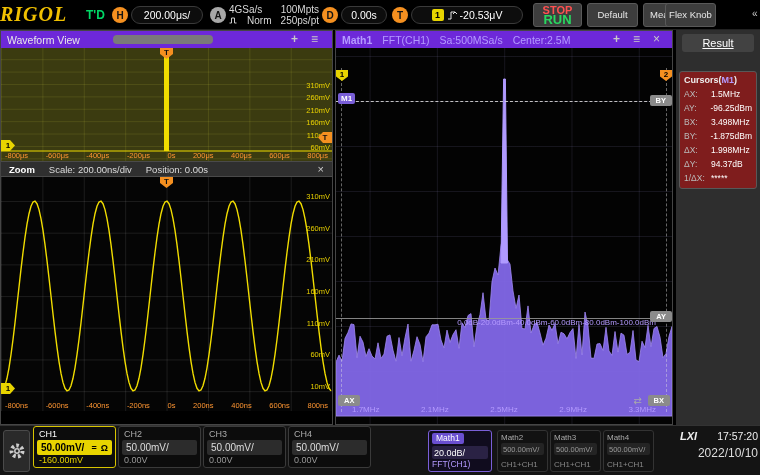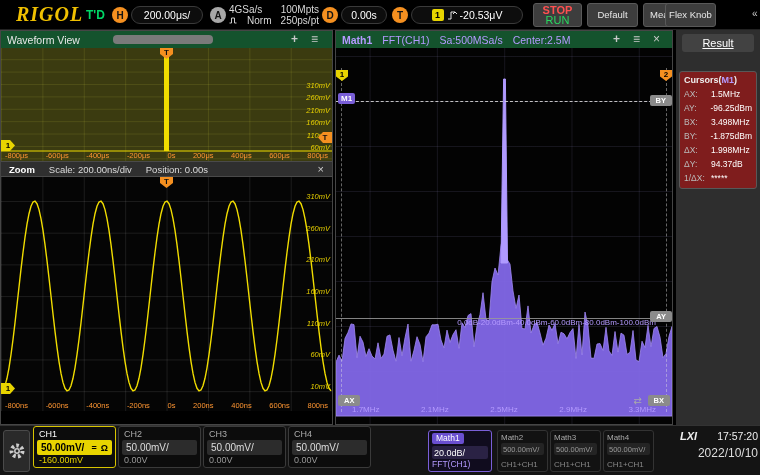--- a/index.html
+++ b/index.html
@@ -3,58 +3,58 @@
 <meta charset="utf-8">
 <style>
   html,body{margin:0;padding:0;background:#000;}
   *{box-sizing:border-box;}
   .screen{position:relative;width:760px;height:475px;background:#000;overflow:hidden;
           font-family:"Liberation Sans", sans-serif;-webkit-font-smoothing:antialiased;}
   .abs{position:absolute;}
 
   
   .topbar{position:absolute;left:0;top:0;width:760px;height:30px;background:#000;border-bottom:1px solid #222;}
-  .logo{position:absolute;left:16px;top:3px;font-family:"Liberation Serif",serif;font-style:italic;font-weight:bold;
+  .logo{position:absolute;left:0;top:3px;font-family:"Liberation Serif",serif;font-style:italic;font-weight:bold;
         font-size:20px;color:#f0c000;letter-spacing:1px;}
   .trig-td{position:absolute;left:86px;top:8px;font-size:12px;font-weight:bold;color:#00d866;}
   .circle{position:absolute;top:7px;width:16px;height:16px;border-radius:50%;display:flex;align-items:center;
           justify-content:center;font-size:10px;font-weight:bold;color:#141414;}
   .c-orange{background:#f59020;}
   .c-gray{background:#a8a8a8;}
   .pill{position:absolute;top:6px;height:18px;background:#0d0d0d;border:1px solid #3a3a3a;border-radius:9px;
         display:flex;align-items:center;justify-content:center;color:#fff;font-size:10.5px;gap:3px;padding:0 6px;white-space:nowrap;}
   .acq{position:absolute;left:229px;top:4px;width:90px;height:22px;color:#d8d8d8;font-size:10px;line-height:11px;}
   .acqrow{display:flex;justify-content:space-between;align-items:center;gap:4px;}
   .srcbadge{display:inline-flex;width:12px;height:12px;background:#e8d400;color:#000;border-radius:2px;
             align-items:center;justify-content:center;font-size:9px;font-weight:bold;}
   .topbtn{position:absolute;top:3px;height:24px;background:#3d3d3d;border:1px solid #595959;border-radius:3px;
           display:flex;flex-direction:column;align-items:center;justify-content:center;color:#e8e8e8;
           font-size:9.5px;line-height:10px;cursor:pointer;}
   .stoptxt{color:#ff5050;font-size:11px;font-weight:bold;}
-  .runtxt{color:#28d860;font-size:11px;font-weight:normal;}
+  .runtxt{color:#28d860;font-size:13px;font-weight:bold;}
   .collapse{position:absolute;left:752px;top:8px;color:#ccc;font-size:10px;}
 
   
   .win{position:absolute;top:30px;background:#000;border:1px solid #454545;}
   .wfwin{left:0;width:333px;height:395px;}
   .fftwin{left:335px;width:338px;height:395px;}
-  .titlebar{position:relative;height:17px;background:#14532d;display:flex;align-items:center;
+  .titlebar{position:relative;height:17px;background:#6d28d9;display:flex;align-items:center;
             color:#e8e8e8;font-size:10.5px;padding:0 6px;gap:10px;}
   .handle{position:absolute;left:112px;top:4px;width:100px;height:9px;background:#7a7a7a;border-radius:4px;}
   .tbicon{position:absolute;top:1px;color:#c8c8c8;font-size:12px;line-height:15px;cursor:pointer;}
   .fftitle span{white-space:nowrap;}
   .purple{color:#b49aff;}
 
   
   .overview{position:absolute;left:0;top:17px;width:331px;height:113px;background-color:#3b3b10;
     background-image:linear-gradient(to right, rgba(255,255,80,.10) 1px, transparent 1px),
                      linear-gradient(to bottom, rgba(255,255,80,.10) 1px, transparent 1px);
     background-size:41.4px 12.4px;background-position:0 36px;overflow:hidden;}
   .mvcol{position:absolute;display:flex;flex-direction:column;justify-content:space-between;align-items:flex-end;
-         color:#e8d000;font-size:7.5px;line-height:8px;white-space:nowrap;font-style:italic;}
+         color:#e8d000;font-size:7.5px;line-height:8px;white-space:nowrap;}
   .tickrow{position:absolute;display:flex;justify-content:space-between;font-size:7.5px;line-height:9px;
            color:#ff9632;white-space:nowrap;z-index:5;}
   .tmark{position:absolute;width:13px;height:11px;background:#f59020;color:#101010;font-size:8px;font-weight:bold;
          text-align:center;line-height:9px;clip-path:polygon(0 0,100% 0,100% 55%,50% 100%,0 55%);z-index:6;cursor:pointer;}
   .chflag{position:absolute;width:14px;height:11px;background:#e8d400;color:#000;font-size:8px;font-weight:bold;
           text-align:center;line-height:11px;clip-path:polygon(0 0,9px 0,100% 50%,9px 100%,0 100%);z-index:6;cursor:pointer;}
   .ttag{position:absolute;width:14px;height:11px;background:#f59020;color:#101010;font-size:8px;font-weight:bold;
         text-align:center;line-height:11px;clip-path:polygon(5px 0,100% 0,100% 100%,5px 100%,0 50%);z-index:6;cursor:pointer;}
 
   

